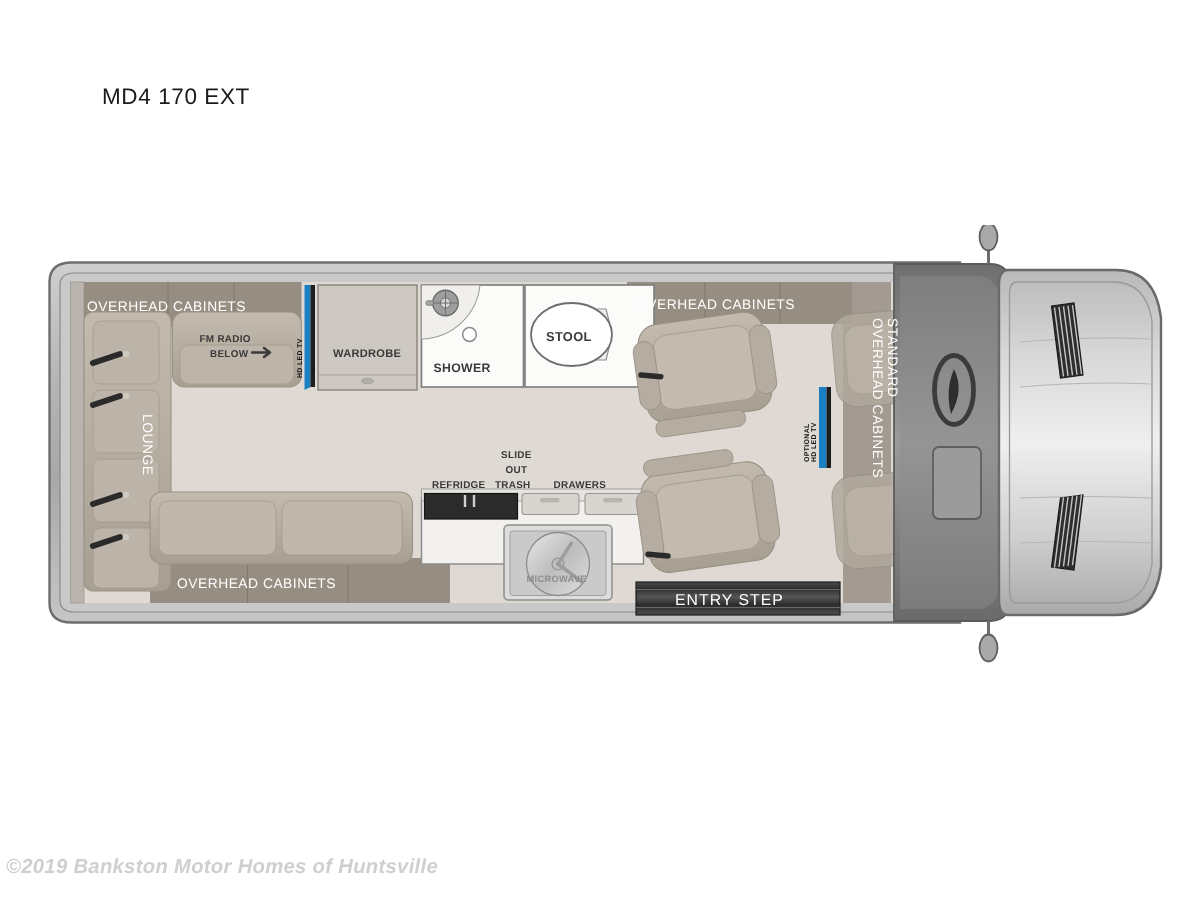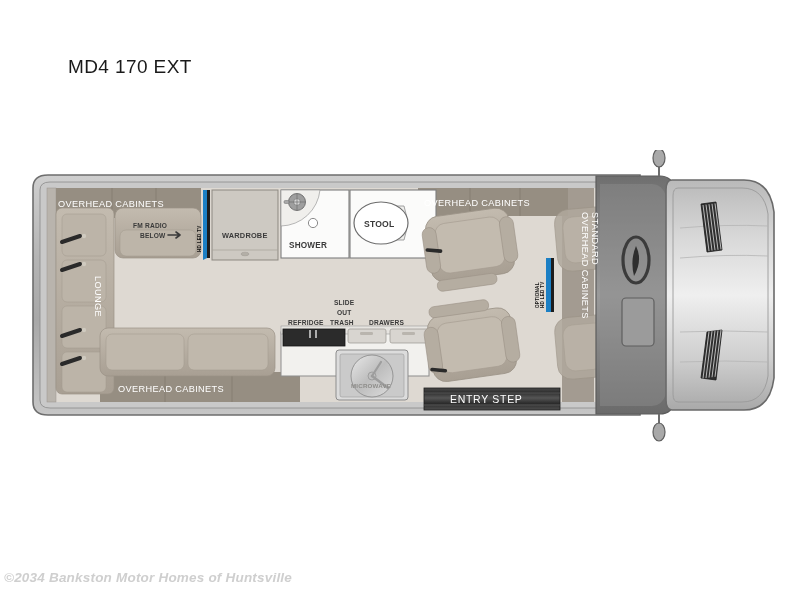--- a/index.html
+++ b/index.html
@@ -12,21 +12,21 @@
     height: 600px;
     position: relative;
     font-family: "Liberation Sans", sans-serif;
     overflow: hidden;
   }
 
   #page-title {
     position: absolute;
     left: 68px;
     top: 56px;
-    font-size: 19px;
+    font-size: 15px;
     color: #1a1a1a;
     letter-spacing: 0.4px;
     white-space: nowrap;
   }
 
   #floorplan-stage {
     position: absolute;
     left: 0;
     top: 150px;
     width: 742px;
@@ -389,13 +389,13 @@
 
   <text class="lbl-tv" transform="translate(201,102) rotate(-90)">HD LED TV</text>
 
   <g>
     <text class="lbl-tv" transform="translate(544,158) rotate(-90)">HD LED TV</text>
     <text class="lbl-tv" transform="translate(539,158) rotate(-90)">OPTIONAL</text>
   </g>
 </svg>
 </div>
 
-<div id="copyright">©2034 Bankston Motor Homes of Huntsville</div>
+<div id="copyright">©2019 Bankston Motor Homes of Huntsville</div>
 
 </body></html>

